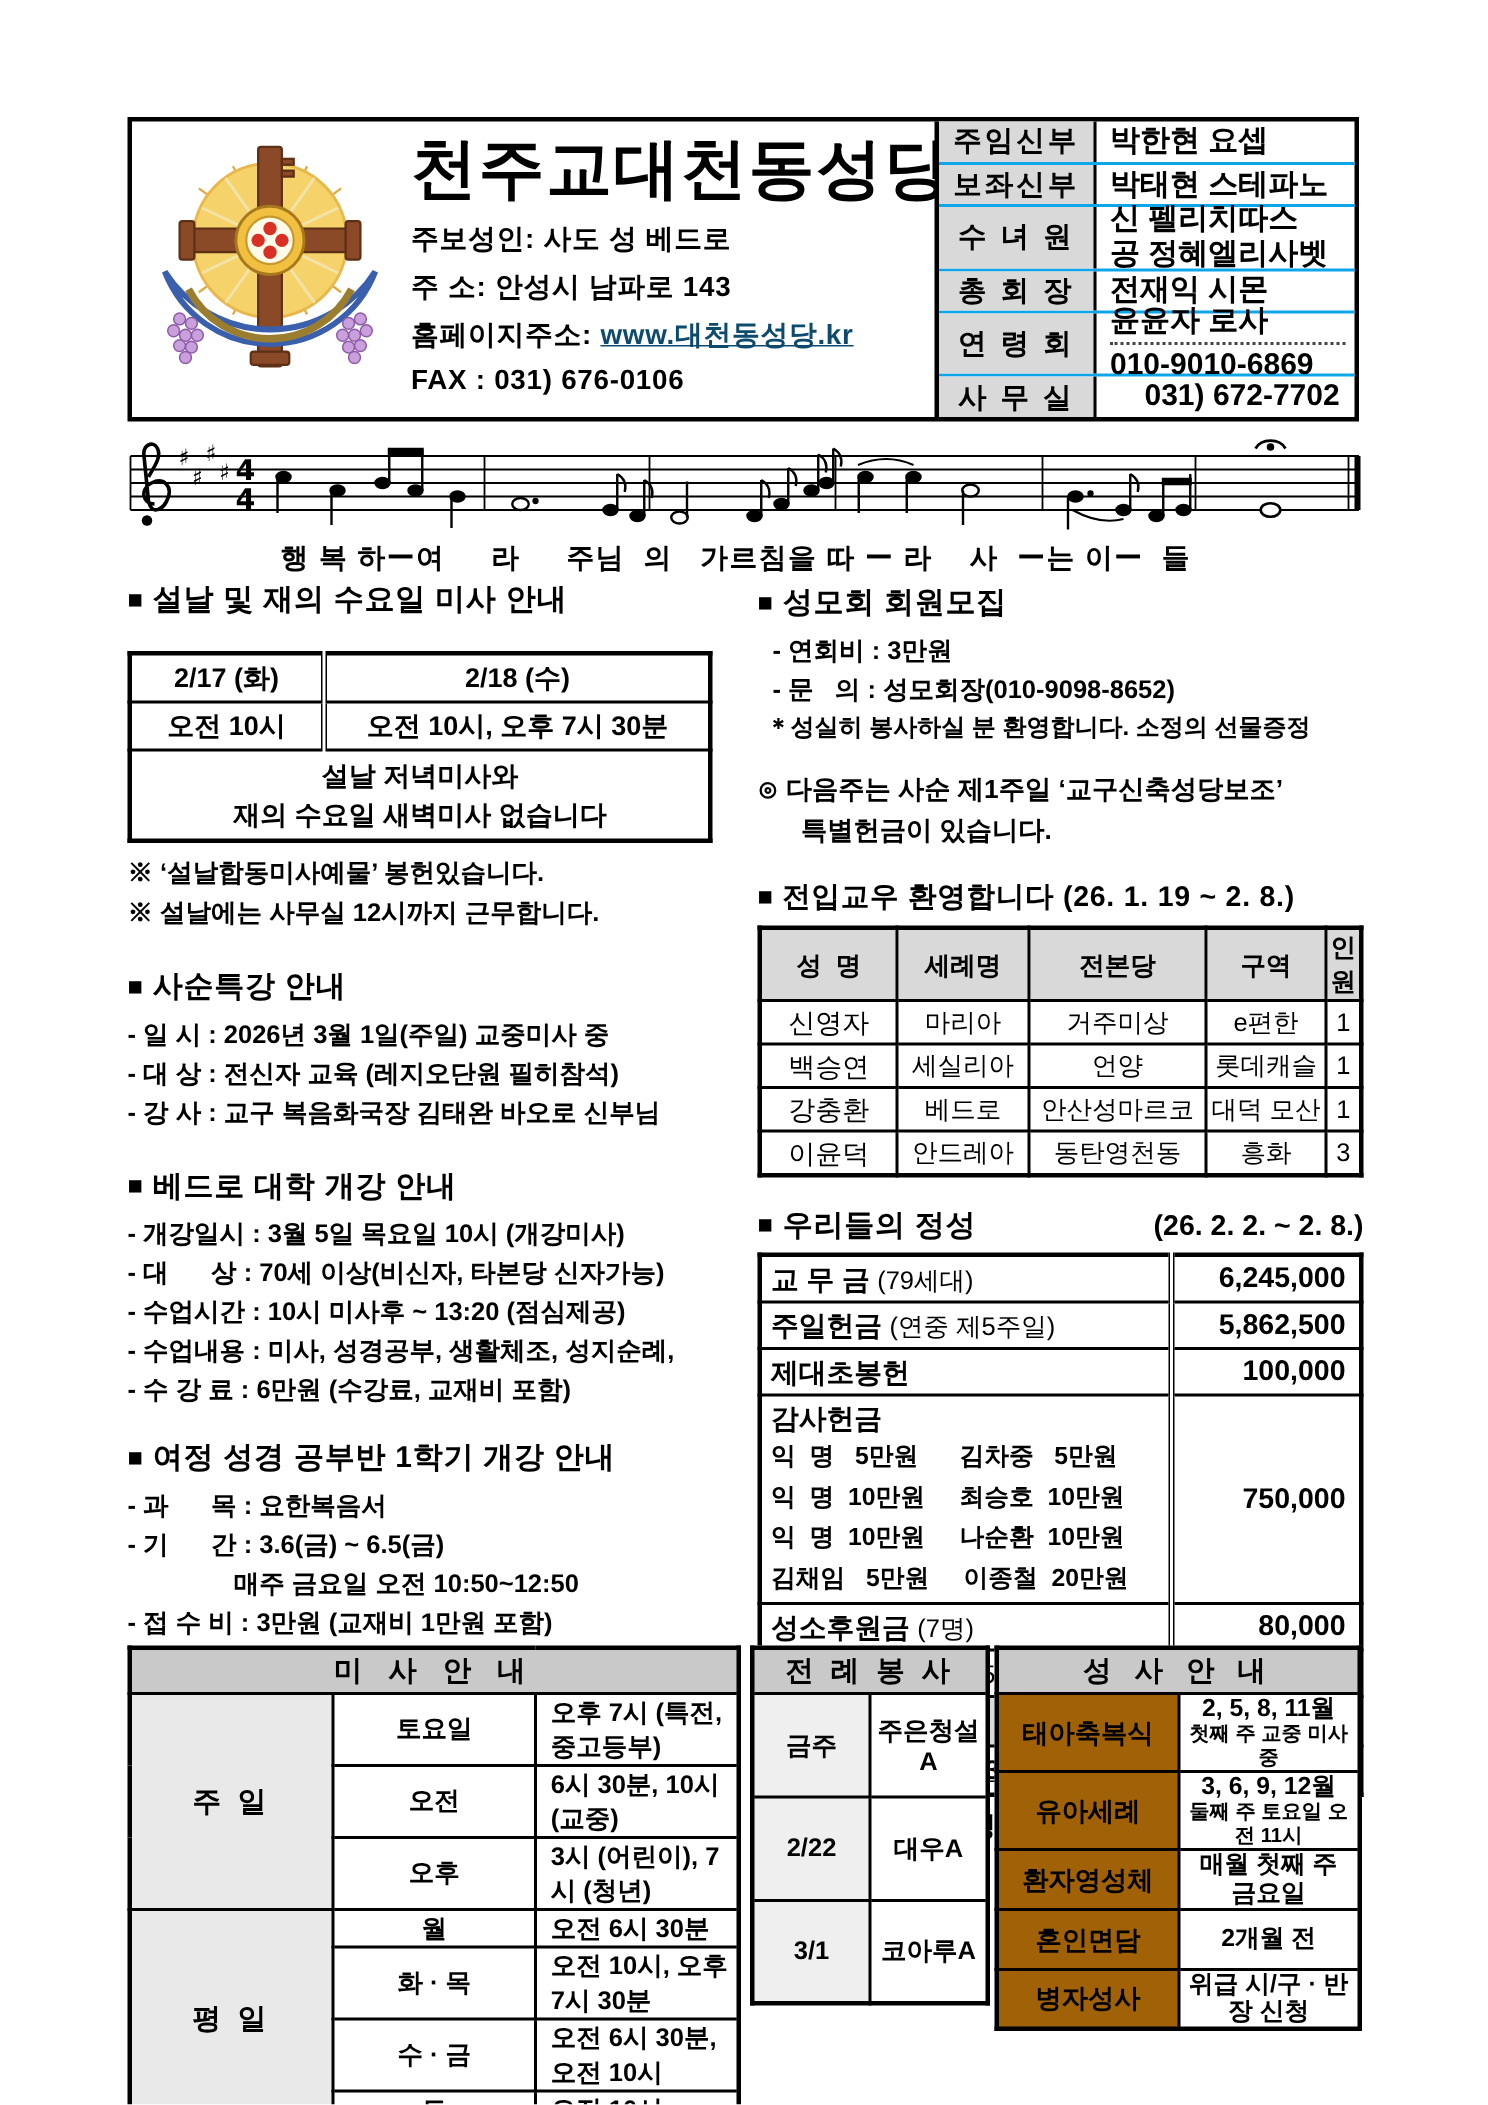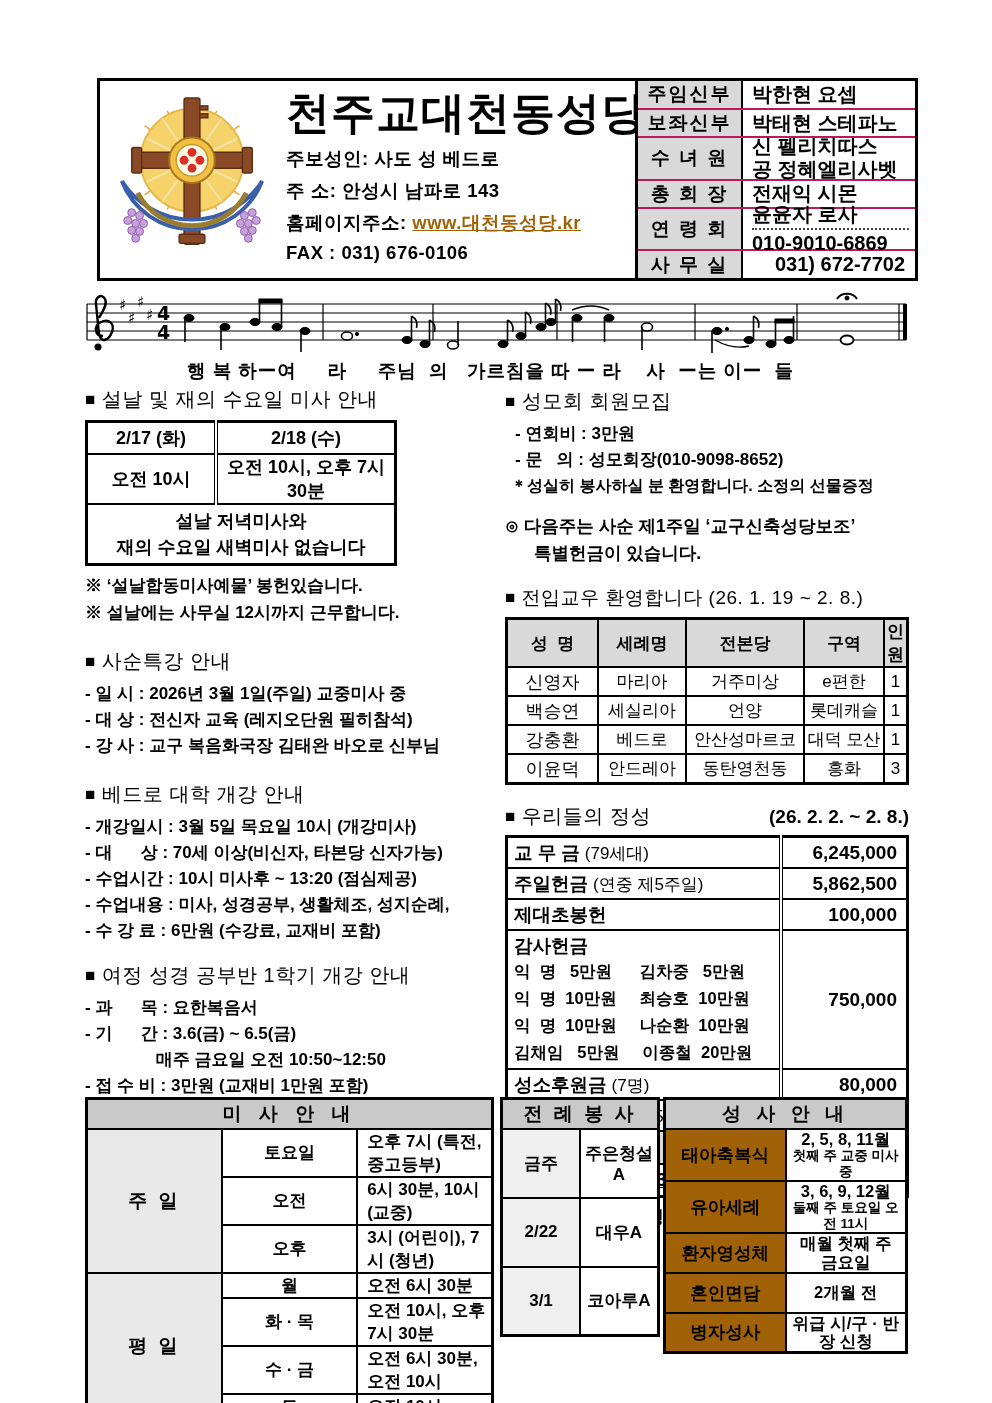--- a/index.html
+++ b/index.html
@@ -1,51 +1,51 @@
 <!DOCTYPE html>
 <html><head>
 <meta charset="utf-8">
 <style>
   html,body{margin:0;padding:0;background:#fff;}
   body{font-family:"Liberation Sans",sans-serif;color:#000;}
   .page{position:relative;width:992px;height:1403px;background:#fff;overflow:hidden;}
   .pre{white-space:pre;}
 
   
-  .header{position:absolute;left:85px;top:78px;width:821px;height:203px;border:3px solid #000;display:flex;box-sizing:border-box;background:#fff;margin-left:12px;}
+  .header{position:absolute;left:85px;top:78px;width:821px;height:203px;border:3px solid #000;display:flex;box-sizing:border-box;background:#fff;}
   .header-left{flex:1;display:flex;align-items:flex-start;padding:5px 2px 5px 8px;min-width:0;}
   .logo{width:168px;height:188px;flex:none;}
   .header-text{margin-left:10px;padding-top:2px;}
   .church-name{font-family:"DejaVu Serif",serif;font-size:44px;font-weight:900;letter-spacing:1px;line-height:1.15;white-space:nowrap;}
   .hline{font-size:18.5px;font-weight:700;margin-top:7px;letter-spacing:.5px;white-space:nowrap;}
-  .homepage{color:#a16207;text-decoration:underline;cursor:pointer;}
+  .homepage{color:#0c4a6e;text-decoration:underline;cursor:pointer;}
   .dir{width:280px;flex:none;border-left:3px solid #000;display:flex;flex-direction:column;box-sizing:border-box;}
-  .dir-row{display:flex;border-bottom:2px solid #be185d;flex:30 0 0;min-height:0;}
+  .dir-row{display:flex;border-bottom:2px solid #0ea5e9;flex:30 0 0;min-height:0;}
   .dir-row.tall{flex:45 0 0;}
   .dir-row:last-child{border-bottom:none;gap:23px;}
   .dir-label{width:103px;flex:none;background:#d9d9d9;border-right:2px solid #000;display:flex;align-items:center;justify-content:center;font-weight:700;font-size:19px;letter-spacing:2px;}
   .dir-value{flex:1;display:flex;flex-direction:column;justify-content:center;padding-left:9px;font-size:20px;font-weight:600;line-height:1.15;}
   .dot-div{border-top:2px dotted #444;margin:2px 6px 2px 0;}
 
   
   .music{position:absolute;left:85px;top:290px;width:823px;height:92px;}
   .lyrics{font-size:18.5px;font-weight:600;white-space:pre;padding-left:102px;margin-top:0;letter-spacing:1px;}
 
   
   .leftcol{position:absolute;left:85px;top:386px;width:416px;}
   .rightcol{position:absolute;left:505px;top:388px;width:404px;}
-  .sec-title{font-size:20px;font-weight:400;letter-spacing:.5px;white-space:pre;}
+  .sec-title{font-size:20px;font-weight:700;letter-spacing:.5px;white-space:pre;}
   .sec-title .sq{font-size:17px;vertical-align:1px;}
   .item{font-size:17px;font-weight:600;line-height:26px;white-space:pre;}
   .note-line{font-size:17px;font-weight:700;line-height:27px;white-space:pre;}
   .mt6{margin-top:6px;} .mt14{margin-top:14px;} .mt18{margin-top:18px;} .mt22{margin-top:22px;}
 
   
   table{border-collapse:collapse;}
-  .s1-table{width:312px;border:3px solid #000;margin-top:7px;text-align:center;table-layout:fixed;}
+  .s1-table{width:390px;border:3px solid #000;margin-top:21px;text-align:center;table-layout:fixed;}
   .s1-table td{border:2px solid #000;font-weight:700;font-size:18px;height:30px;padding:0 2px;}
   .s1-table .dbl{border-left:4px double #000;}
   .s1-table .merged{height:58px;line-height:1.45;}
 
   
   .notice{font-size:17.5px;font-weight:600;line-height:27px;white-space:pre;}
   .notice .nb{font-weight:800;}
   .notice2{font-size:17.5px;font-weight:600;padding-left:29px;line-height:27px;}
 
   

